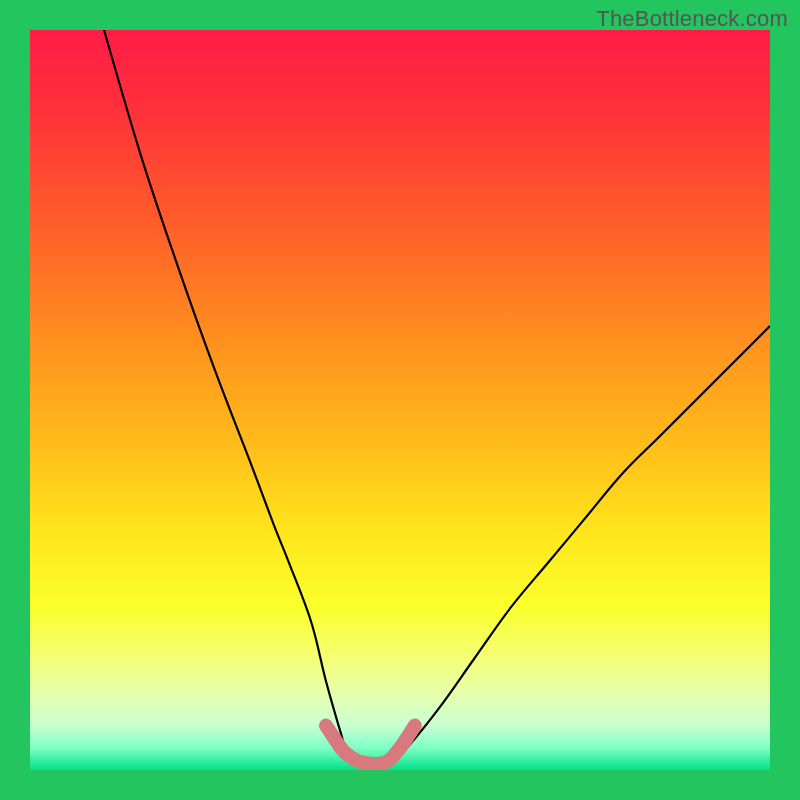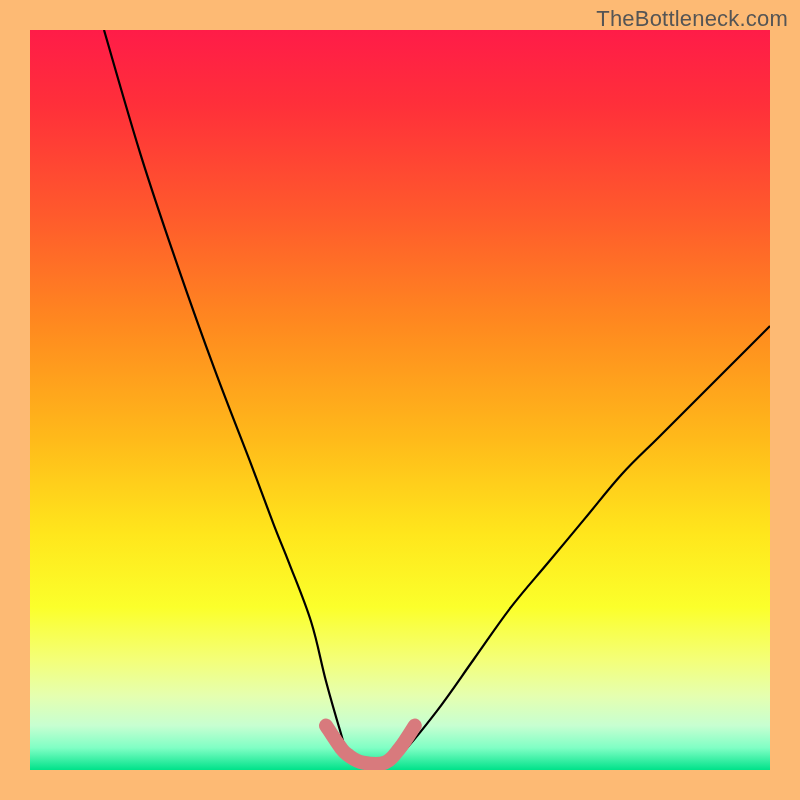--- a/index.html
+++ b/index.html
@@ -7,21 +7,21 @@
     padding: 0;
     width: 800px;
     height: 800px;
     overflow: hidden;
     font-family: Arial, Helvetica, sans-serif;
   }
   .frame {
     position: relative;
     width: 800px;
     height: 800px;
-    background: #fdba74;
+    background: #22c55e;
     box-sizing: border-box;
   }
   .watermark {
     position: absolute;
     top: 6px;
     right: 12px;
     color: #555;
     font-size: 22px;
     font-weight: 500;
     letter-spacing: 0.2px;

